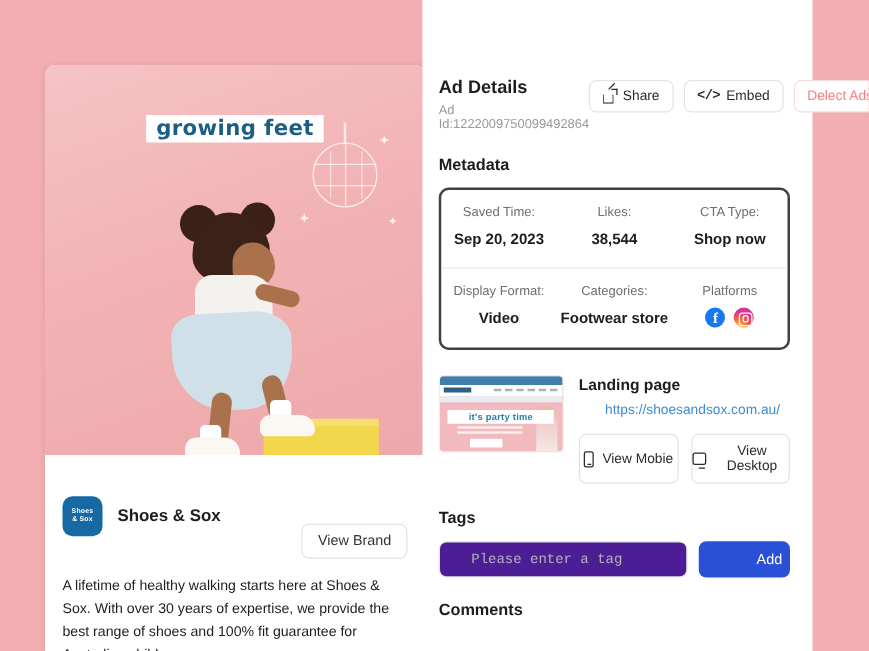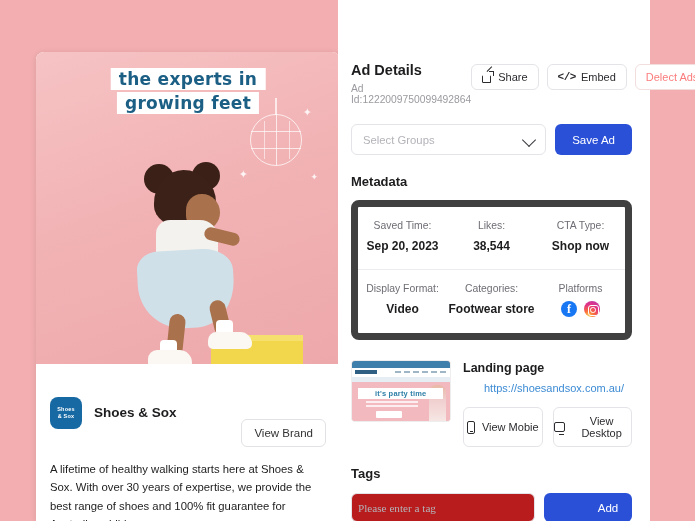--- a/index.html
+++ b/index.html
@@ -132,21 +132,21 @@
   .chev { position:absolute; right: 11px; top: 10px; width:10px; height:10px;
     border-right:1.8px solid #3a3a3f; border-bottom:1.8px solid #3a3a3f; transform: rotate(45deg); }
   .save-ad {
     background:#2b50d8; color:#fff; font-size: 11.5px; border:none; border-radius:6px;
     padding: 0 17px; height: 31px; cursor:pointer; font-family:"Liberation Sans", sans-serif;
   }
 
   .sec-title { font-size: 13px; font-weight: bold; color:#1d1d1f; margin-top: 19px; }
 
   .meta-card {
-    margin-top: 11px; border:7px solid #404040; border-radius: 8px; background:#fff;
+    margin-top: 11px; border:2px solid #404040; border-radius: 8px; background:#fff;
     overflow:hidden;
   }
   .meta-row { display:flex; padding: 13px 0 16px 0; }
   .meta-row + .meta-row { border-top: 1px solid #ececf0; }
   .meta-cell { flex:1; text-align:center; }
   .meta-label { font-size: 10.4px; color:#6d6d75; }
   .meta-value { font-size: 12px; font-weight:bold; color:#1d1d1f; margin-top: 8px; }
   .plat-icons { display:flex; gap:7px; justify-content:center; margin-top: 7px; }
   .pic { width:16px; height:16px; border-radius:50%; display:flex; align-items:center; justify-content:center; }
   .pic-fb { background:#1877f2; color:#fff; font-size:12px; font-weight:bold; font-family:"Liberation Serif", serif; line-height:1; }
@@ -184,22 +184,22 @@
     font-size: 11px; color:#2b2b2f; background:#fff; border:1px solid #e4e4e8;
     border-radius:6px; padding: 7px 0; cursor:pointer; font-family:"Liberation Sans", sans-serif;
   }
   .ic-mobile { width:8px; height:13px; border:1.4px solid #2b2b2f; border-radius:2px; position:relative; }
   .ic-mobile:after { content:""; position:absolute; left:2px; bottom:.7px; width:3px; height:1.2px; background:#2b2b2f; }
   .ic-desktop { width:13px; height:10px; border:1.4px solid #2b2b2f; border-radius:2px; position:relative; }
   .ic-desktop:after { content:""; position:absolute; left:4px; top:10.5px; width:5px; height:1.4px; background:#2b2b2f; }
 
   .tags-row { display:flex; gap: 9px; margin-top: 12px; }
   .tag-input {
-    flex:1; height: 29px; border:1px solid #e4e4e8; border-radius:6px; background:#b91c1c;
-    padding: 0 6px; font-size: 11.2px; color:#b3b3b9; font-family:Liberation Serif, serif;
+    flex:1; height: 29px; border:1px solid #e4e4e8; border-radius:6px; background:#4c1d95;
+    padding: 0 25px; font-size: 11.2px; color:#b3b3b9; font-family:Liberation Mono, monospace;
     outline:none;
   }
   .tag-input::placeholder { color:#b3b3b9; }
   .add-btn {
     background:#2b50d8; color:#fff; font-size: 11.5px; border:none; border-radius:6px;
     width: 88px; height: 29px; cursor:pointer; font-family:"Liberation Sans", sans-serif;padding-left:40px;
   }
   .comments-title { font-size: 13px; font-weight:bold; color:#1d1d1f; margin-top: 18px; }
 
   
@@ -214,21 +214,20 @@
   .ic-code { font-size: 11px; font-weight:bold; color:#2b2b2f; font-family:"Liberation Mono", monospace; letter-spacing:-.5px; }
 </style>
 </head>
 <body>
 
 <div class="page">
 
   <div class="left-card">
 
     <div class="creative">
-      <div class="cre-line l1">the experts in</div>
       <div class="cre-line l2">growing feet</div>
 
       <div class="disco-stem"></div>
       <div class="disco">
         <div class="disco-v"></div>
         <div class="disco-v2"></div>
         <div class="disco-v3"></div>
       </div>
       <div class="spark s1">✦</div>
       <div class="spark s2">✦</div>
@@ -285,27 +284,20 @@
           <span>Share</span>
         </button>
         <button class="act-btn">
           <span class="ic-code">&lt;/&gt;</span>
           <span>Embed</span>
         </button>
         <button class="act-btn danger">Delect Ads</button>
       </div>
     </div>
 
-    <div class="group-row">
-      <div class="select-groups">
-        <span>Select Groups</span>
-        <span class="chev"></span>
-      </div>
-      <button class="save-ad">Save Ad</button>
-    </div>
 
     <div class="sec-title">Metadata</div>
 
     <div class="meta-card">
       <div class="meta-row">
         <div class="meta-cell">
           <div class="meta-label">Saved Time:</div>
           <div class="meta-value">Sep 20, 2023</div>
         </div>
         <div class="meta-cell">

